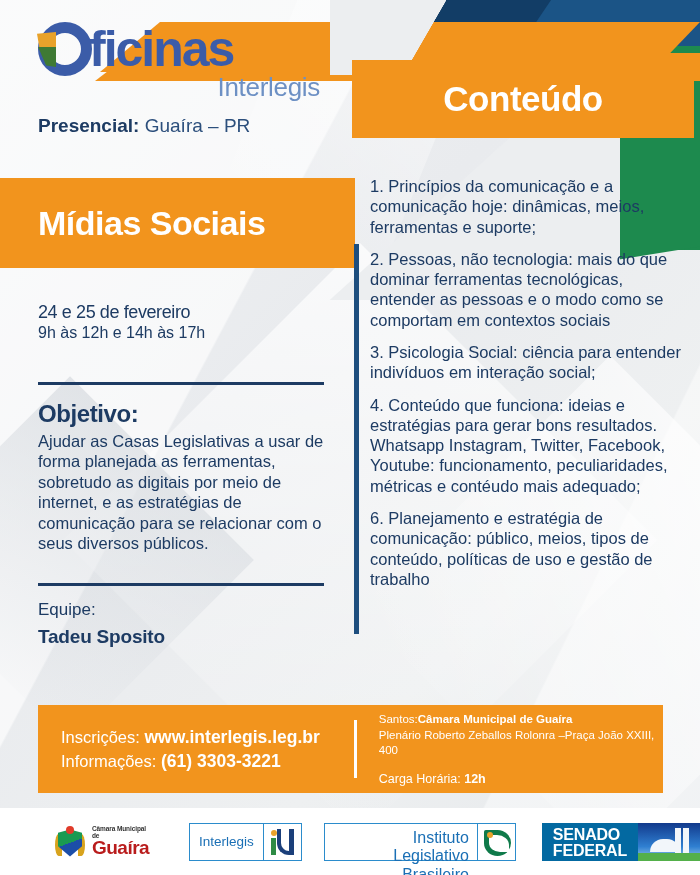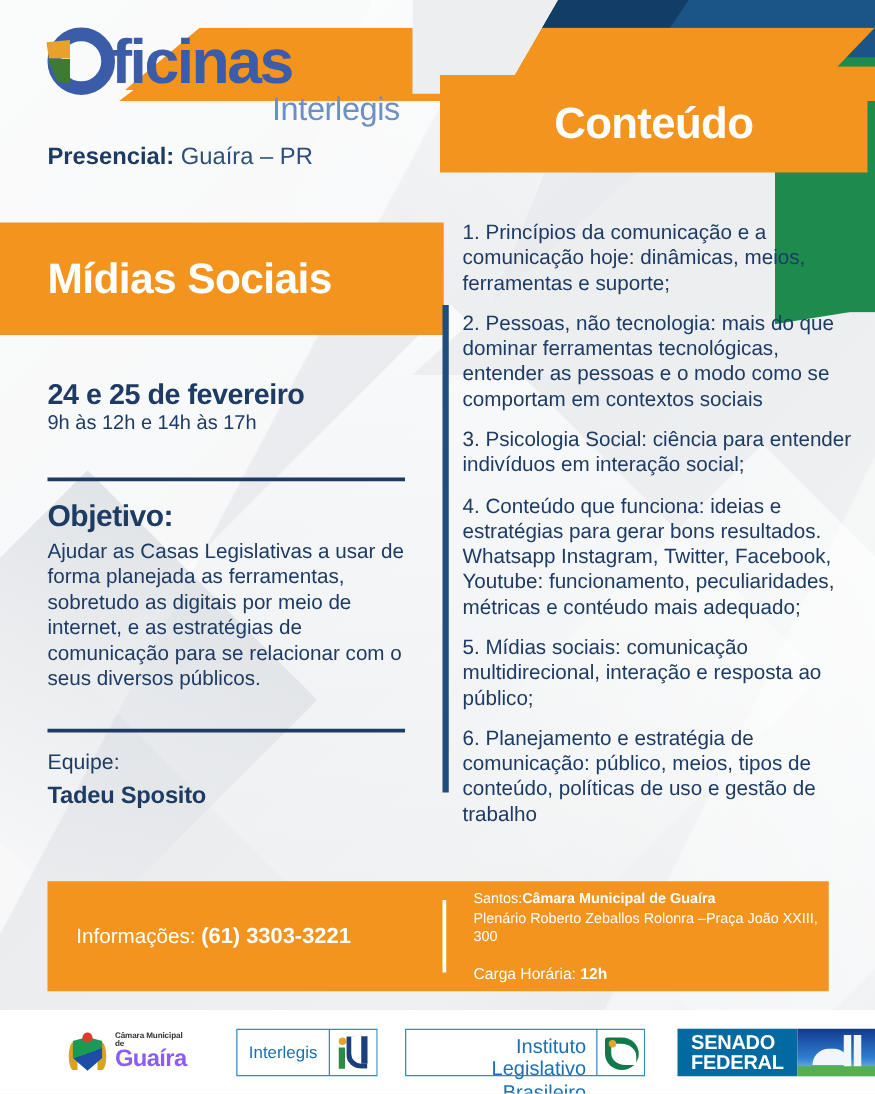--- a/index.html
+++ b/index.html
@@ -105,21 +105,21 @@
   #presencial-value { font-weight:normal; color:#2c4f7c; }
 
   #midias-banner {
     position:absolute; left:0; top:178px; width:355px; height:90px;
     background:#f2941d; display:flex; align-items:center;
   }
   #midias-title { color:#fff; font-size:34px; font-weight:bold;
      letter-spacing:-.5px; margin-left:38px; }
 
   #date-block { position:absolute; left:38px; top:302px; width:300px; }
-  #date-main { font-size:23px; font-weight:bold; color:#1d3b63; letter-spacing:-.4px; }
+  #date-main { font-size:18px; font-weight:normal; color:#1d3b63; letter-spacing:-.4px; }
   #date-hours { font-size:16px; color:#1d3b63; margin-top:1px; }
 
   .divider { position:absolute; left:38px; width:286px; height:3px; background:#1d3b63; }
   #divider-1 { top:382px; }
   #divider-2 { top:583px; }
 
   #objetivo-block { position:absolute; left:38px; top:400px; width:300px; }
   #objetivo-title { font-size:24px; font-weight:bold; color:#1d3b63; letter-spacing:-.4px; }
   #objetivo-text { font-size:16.5px; color:#1d3b63; line-height:1.24; margin-top:3px; }
 
@@ -156,21 +156,21 @@
       background:linear-gradient(160deg,#1a9a52 0 48%,#1c4ea8 48% 100%);
       clip-path: polygon(50% 0,100% 12%,100% 62%,50% 100%,0 62%,0 12%); }
   .crest .star { position:absolute; left:11px; top:1px; width:8px; height:8px;
       background:#e03b2a; border-radius:50%; }
   .crest .lau-l { position:absolute; left:0; top:9px; width:7px; height:22px;
       background:#d8a31d; border-radius:60% 0 0 60%; }
   .crest .lau-r { position:absolute; right:0; top:9px; width:7px; height:22px;
       background:#d8a31d; border-radius:0 60% 60% 0; }
   .guaira-text { margin-left:7px; }
   .guaira-small { font-size:6.5px; font-weight:bold; color:#333; letter-spacing:-.1px; }
-  .guaira-big { font-size:19px; font-weight:bold; color:#8b5cf6; line-height:.95;
+  .guaira-big { font-size:19px; font-weight:bold; color:#b91c1c; line-height:.95;
       letter-spacing:-.5px; }
 
   .boxlogo { display:flex; align-items:stretch; border:1.6px solid #2b8ccc;
       height:38px; background:#fff; }
   .boxlogo .txt { display:flex; align-items:center; padding:0 9px;
       font-size:13.5px; color:#1a6fb5; font-weight:normal; }
   .boxlogo .mark { width:38px; border-left:1.6px solid #2b8ccc;
       position:relative; background:#fff; }
   #logo-interlegis { margin-left:34px; }
   #mark-interlegis .j { position:absolute; left:13px; top:5px; width:17px; height:26px;
@@ -271,32 +271,32 @@
         <div>Tadeu Sposito</div>
       </div>
   </div>
 
   <div id="content-rule"></div>
   <div id="content-list">
       <div class="content-item">1. Princípios da comunicação e a comunicação hoje: dinâmicas, meios, ferramentas e suporte;</div>
       <div class="content-item">2. Pessoas, não tecnologia: mais do que dominar ferramentas tecnológicas, entender as pessoas e o modo como se comportam em contextos sociais</div>
       <div class="content-item">3. Psicologia Social: ciência para entender indivíduos em interação social;</div>
       <div class="content-item">4. Conteúdo que funciona: ideias e estratégias para gerar bons resultados. Whatsapp Instagram, Twitter, Facebook, Youtube: funcionamento, peculiaridades, métricas e contéudo mais adequado;</div>
-      <div class="content-item">5. Mídias sociais: comunicação multidirecional, interação e resposta ao público;</div>
       <div class="content-item">6. Planejamento e estratégia de comunicação: público, meios, tipos de conteúdo, políticas de uso e gestão de trabalho</div>
     </div>
 
   <div id="info-box">
     <div id="info-left">
+      <div class="line"><span>Inscrições: </span><span class="strong">www.interlegis.leg.br</span></div>
       <div class="line"><span>Informações: </span><span class="strong">(61) 3303-3221</span></div>
     </div>
     <div id="info-divider"></div>
     <div id="info-right">
       <div class="small"><span>Santos:</span><span class="strong">Câmara Municipal de Guaíra</span></div>
-      <div class="small">Plenário Roberto Zeballos Rolonra –Praça João XXIII, 300</div>
+      <div class="small">Plenário Roberto Zeballos Rolonra –Praça João XXIII, 400</div>
       <div id="info-carga"><span>Carga Horária: </span><span class="strong">12h</span></div>
     </div>
   </div>
 
   <div id="footer">
 
     <div class="logo-guaira">
       <div class="crest">
         <div class="lau-l"></div>
           <div class="lau-r"></div>

